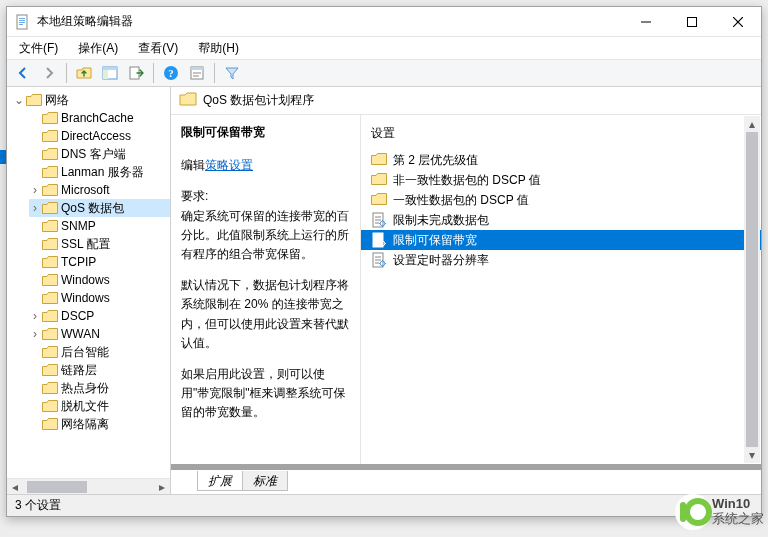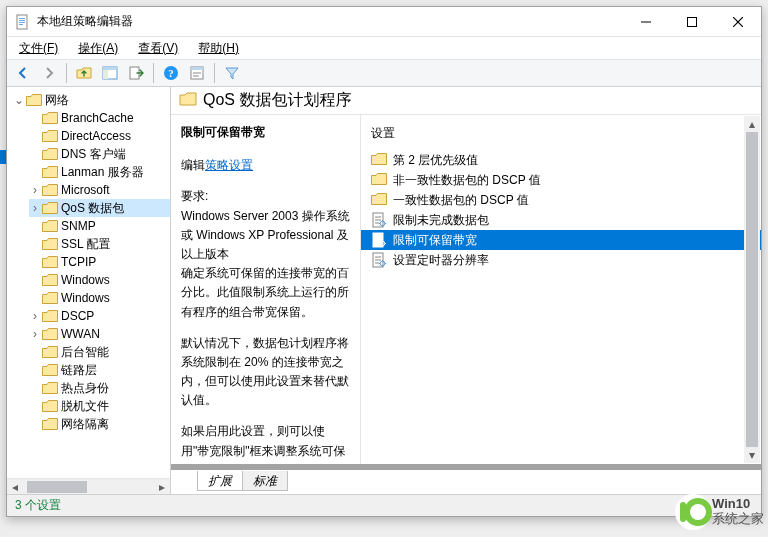--- a/index.html
+++ b/index.html
@@ -9,21 +9,21 @@
   
   .window { position: absolute; left: 6px; top: 6px; width: 756px; height: 511px; background: #ffffff; border: 1px solid #a0a0a0; box-shadow: 0 3px 10px rgba(0,0,0,.25); display: flex; flex-direction: column; }
   .titlebar { height: 30px; display: flex; align-items: center; padding-left: 8px; background: #ffffff; border-bottom: 1px solid #e5e5e5; }
   .titlebar .app-icon { width: 16px; height: 16px; margin-right: 6px; }
   .titlebar .title { flex: 1; color: #000; font-size: 12px; }
   .win-controls { display: flex; height: 100%; }
   .win-controls .btn { width: 46px; height: 100%; display: flex; align-items: center; justify-content: center; }
 
   
   .menubar { height: 22px; display: flex; align-items: center; padding-left: 6px; gap: 8px; background: #ffffff; font-size: 12px; color: #000; }
-  .menubar span { padding: 2px 6px; text-decoration: underline; }
+  .menubar span { padding: 2px 6px; }
 
   
   .toolbar { height: 28px; display: flex; align-items: center; padding: 1px 4px; background: #f5f6f7; border-top: 1px solid #e5e5e5; border-bottom: 1px solid #d0d0d0; gap: 2px; }
   .toolbar .tool { width: 24px; height: 24px; display: flex; align-items: center; justify-content: center; border: 1px solid transparent; }
   .toolbar .sep { width: 1px; height: 20px; background: #c0c0c0; margin: 0 3px; }
 
   
   .content { flex: 1; display: flex; min-height: 0; }
   .tree-pane { width: 164px; border-right: 1px solid #d0d0d0; overflow: hidden; position: relative; background: #ffffff; }
   .tree-inner { position: absolute; left: 0; top: 0; right: -17px; bottom: 0; overflow-y: auto; padding: 4px 2px; }
@@ -33,42 +33,42 @@
   .tree .row { display: flex; align-items: center; height: 18px; position: relative; }
   .tree .tw { width: 12px; text-align: center; color: #6b6b6b; font-size: 12px; line-height: 12px; user-select: none; }
   .tree .fld { width: 16px; height: 14px; margin: 0 3px 0 1px; flex-shrink: 0; }
   .tree .lbl { font-size: 12px; color: #000; }
   .tree .row.selected { background: #cce8ff; }
 
   .right-pane { flex: 1; display: flex; flex-direction: column; min-width: 0; }
   .right-body { flex: 1; display: flex; min-width: 0; border-bottom: 6px solid #a3a3a3; overflow: hidden; }
 
   .header-bar { height: 28px; display: flex; align-items: center; padding-left: 8px; border-bottom: 1px solid #e5e5e5; gap: 6px; }
-  .header-bar .lbl { font-size: 16px; }
+  .header-bar .lbl { font-size: 12px; }
 
   .desc-pane { width: 190px; padding: 8px 10px 8px 10px; font-size: 12px; line-height: 1.6; border-right: 1px solid #e5e5e5; overflow: hidden; }
   .desc-pane .sel-title { font-weight: bold; margin-bottom: 14px; }
   .desc-pane a { color: #0066cc; text-decoration: underline; }
   .desc-pane .section-label { margin-top: 12px; }
 
   .list-pane { flex: 1; padding-top: 4px; overflow: hidden; }
   .list-head { padding: 6px 10px 8px 10px; color: #000; }
   .list-items { }
   .list-items .item { display: flex; align-items: center; height: 20px; padding-left: 10px; gap: 6px; }
   .list-items .item .icon { width: 16px; height: 16px; flex-shrink: 0; }
   .list-items .item.selected { background: #0078d7; color: #ffffff; }
   .list-items .item.selected svg .ink { stroke: #ffffff; }
 
   
   .tabs-row { height: 24px; display: flex; align-items: center; padding-left: 26px; background: #ffffff; font-style: italic; }
   .tab { height: 20px; padding: 2px 10px 0 10px; border: 1px solid #c0c0c0; border-top: none; margin-right: -1px; background: #ffffff; font-size: 12px; position: relative; top: -1px;}
   .tab.inactive { background: #f0f0f0; }
 
   
-  .statusbar { height: 22px; display: flex; align-items: center; padding-left: 8px; border-top: 1px solid #d0d0d0; background: #f0f0f0; font-size: 12px; color: #15803d; }
+  .statusbar { height: 22px; display: flex; align-items: center; padding-left: 8px; border-top: 1px solid #d0d0d0; background: #f0f0f0; font-size: 12px; color: #000000; }
 
   
   .scroll-v { position: absolute; right: 1px; top: 1px; bottom: 1px; width: 16px; background: #f0f0f0; display: flex; flex-direction: column; align-items: center; }
   .scroll-v .arrow { height: 16px; width: 100%; display: flex; align-items: center; justify-content: center; color: #606060; }
   .scroll-v .track { flex: 1; width: 100%; position: relative; }
   .scroll-v .thumb { position: absolute; left: 2px; right: 2px; background: #c2c3c9; border-radius: 0; }
   .h-scroll-placeholder { height: 16px; border-top: 1px solid #e5e5e5; background: #f0f0f0; display:flex; align-items:center; }
   .h-scroll-placeholder .arrow { width: 16px; text-align:center; color:#606060; }
   .h-scroll-placeholder .thumb { height: 12px; background:#c2c3c9; }
 
@@ -383,21 +383,20 @@
         </div>
 
         <div class="right-body">
 
           <div class="desc-pane">
             <div class="sel-title">限制可保留带宽</div>
             <div>
               <span>编辑</span><a href="#">策略设置</a>
             </div>
             <div class="section-label">要求:</div>
-            <div>Windows Server 2003 操作系统 或 Windows XP Professional 及以上版本</div>
             <div>确定系统可保留的连接带宽的百分比。此值限制系统上运行的所有程序的组合带宽保留。</div>
             <div style="margin-top:12px">默认情况下，数据包计划程序将系统限制在 20% 的连接带宽之内，但可以使用此设置来替代默认值。</div>
             <div style="margin-top:12px">如果启用此设置，则可以使用"带宽限制"框来调整系统可保留的带宽数量。</div>
           </div>
 
           <div class="list-pane" style="position:relative;">
             <div class="list-head">设置</div>
             <div class="list-items" id="settings-list">
                 <div class="item">
                   <span class="icon"><svg width="16" height="14" viewBox="0 0 16 14">

